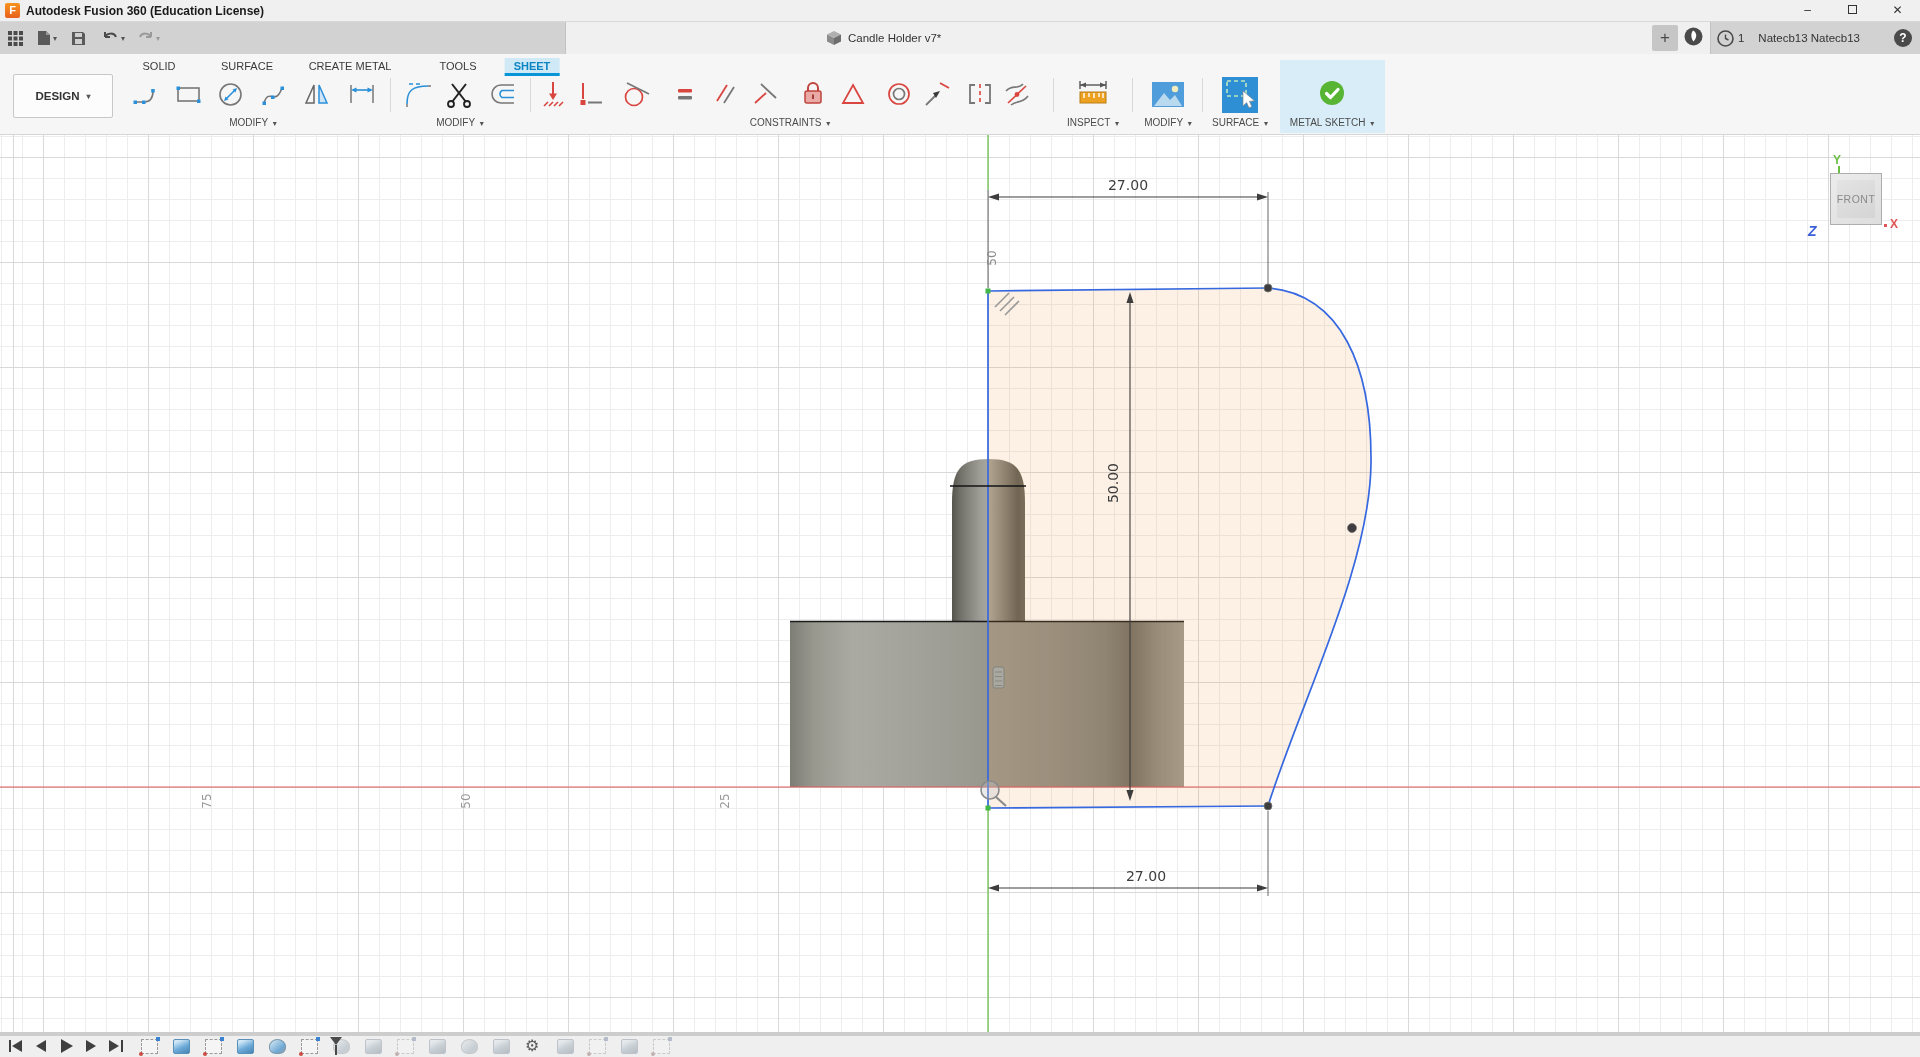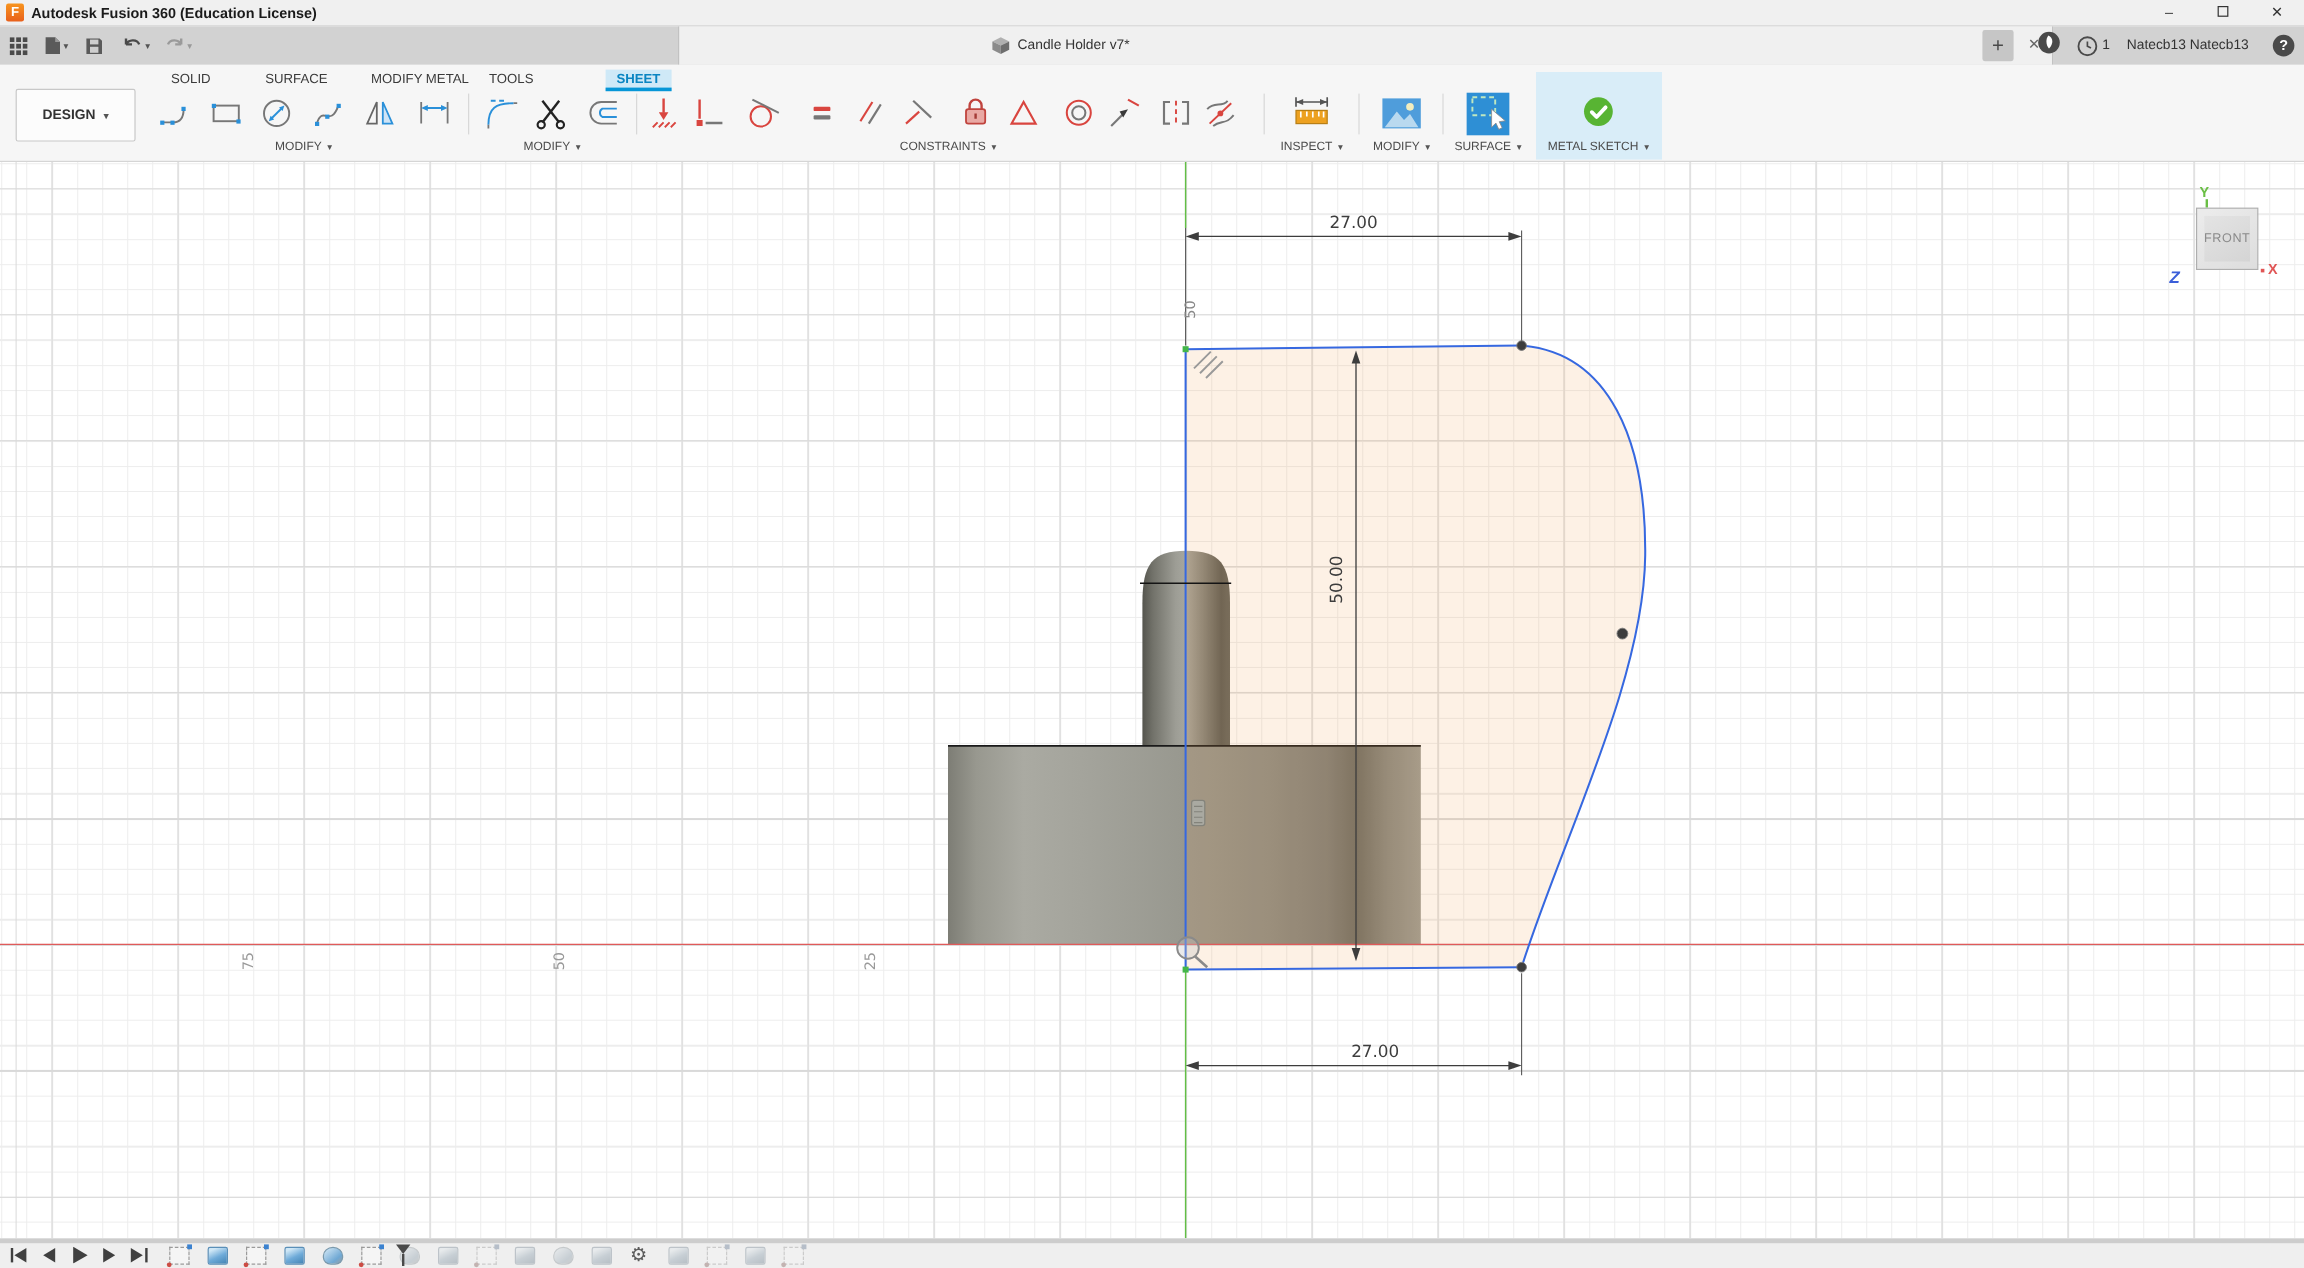--- a/index.html
+++ b/index.html
@@ -32,21 +32,21 @@
   .doc-tab-label { font-size:11.5px; color:#333; }
   .doc-close { position:absolute; right:10px; top:8px; font-size:12px; color:#666; }
   .new-tab { position:absolute; left:1652px; top:3px; width:26px; height:26px;
     background:#c6c6c6; border-radius:2px; text-align:center; line-height:25px;
     font-size:17px; color:#4a4a4a; }
   .appbar-right { position:absolute; right:8px; top:0; height:32px; display:flex;
     align-items:center; gap:14px; }
   .round-dark { width:18px; height:18px; border-radius:50%; background:#4a4a4a;
     color:#fff; font-size:12px; font-weight:bold; text-align:center; line-height:18px; }
   .job-wrap { display:flex; align-items:center; gap:4px; font-size:11.5px; color:#333; }
-  .username { font-size:11.5px; color:#333; margin-right:6px; }
+  .username { font-size:11.5px; color:#333; margin-right:20px; }
 
   
   .ribbon { position:relative; height:81px; background:#f6f6f6;
     border-bottom:1px solid #d5d5d5; }
   .workspace-btn { position:absolute; left:13px; top:20px; width:100px; height:44px;
     background:#fcfcfc; border:1px solid #c8c8c8; border-radius:2px; display:flex;
     align-items:center; justify-content:center; gap:5px; font-size:11.5px;
     font-weight:bold; color:#333; }
   .rtab { position:absolute; top:4px; transform:translateX(-50%); font-size:11px;
     color:#3a3a3a; padding:2px 9px;text-align:right; }
@@ -202,22 +202,22 @@
 <div class="ribbon">
   <div class="finish-block"></div>
 
   <div class="workspace-btn">
     <span>DESIGN</span>
     <span class="caret">▾</span>
   </div>
 
   <div class="rtab" style="left:159px">SOLID</div>
   <div class="rtab" style="left:247px">SURFACE</div>
-  <div class="rtab" style="left:350px">MODIFY METAL</div>
-  <div class="rtab" style="left:426px">TOOLS</div>
+  <div class="rtab" style="left:350px">CREATE METAL</div>
+  <div class="rtab" style="left:458px">TOOLS</div>
   <div class="rtab active" style="left:532px">SHEET</div>
 
   <svg class="ric" style="left:146px" width="34" height="34">
     <path d="M6 25 H15 C22 25 24 20 24 14" stroke="#777" stroke-width="1.6" fill="none"></path>
     <rect x="4.5" y="23.5" width="3.5" height="3.5" fill="#2a90d9"></rect>
       <rect x="13" y="23.5" width="3.5" height="3.5" fill="#2a90d9"></rect>
       <rect x="22.2" y="12" width="3.5" height="3.5" fill="#2a90d9"></rect>
   </svg>
   <svg class="ric" style="left:189px" width="34" height="34">
     <rect x="6" y="11" width="21" height="13" stroke="#777" stroke-width="1.6" fill="none"></rect>

